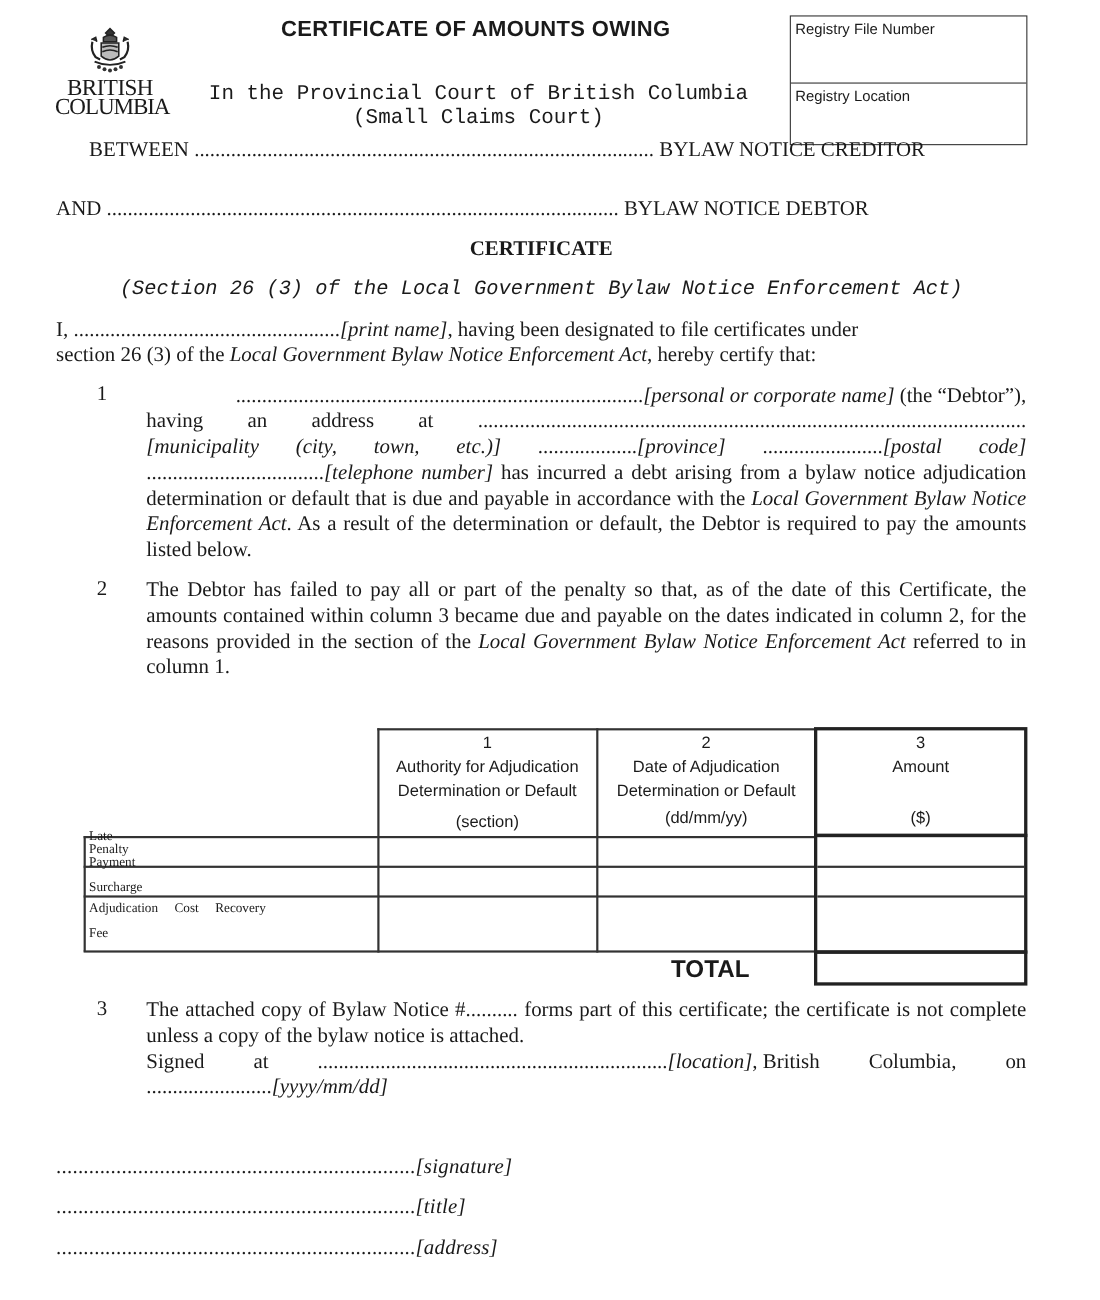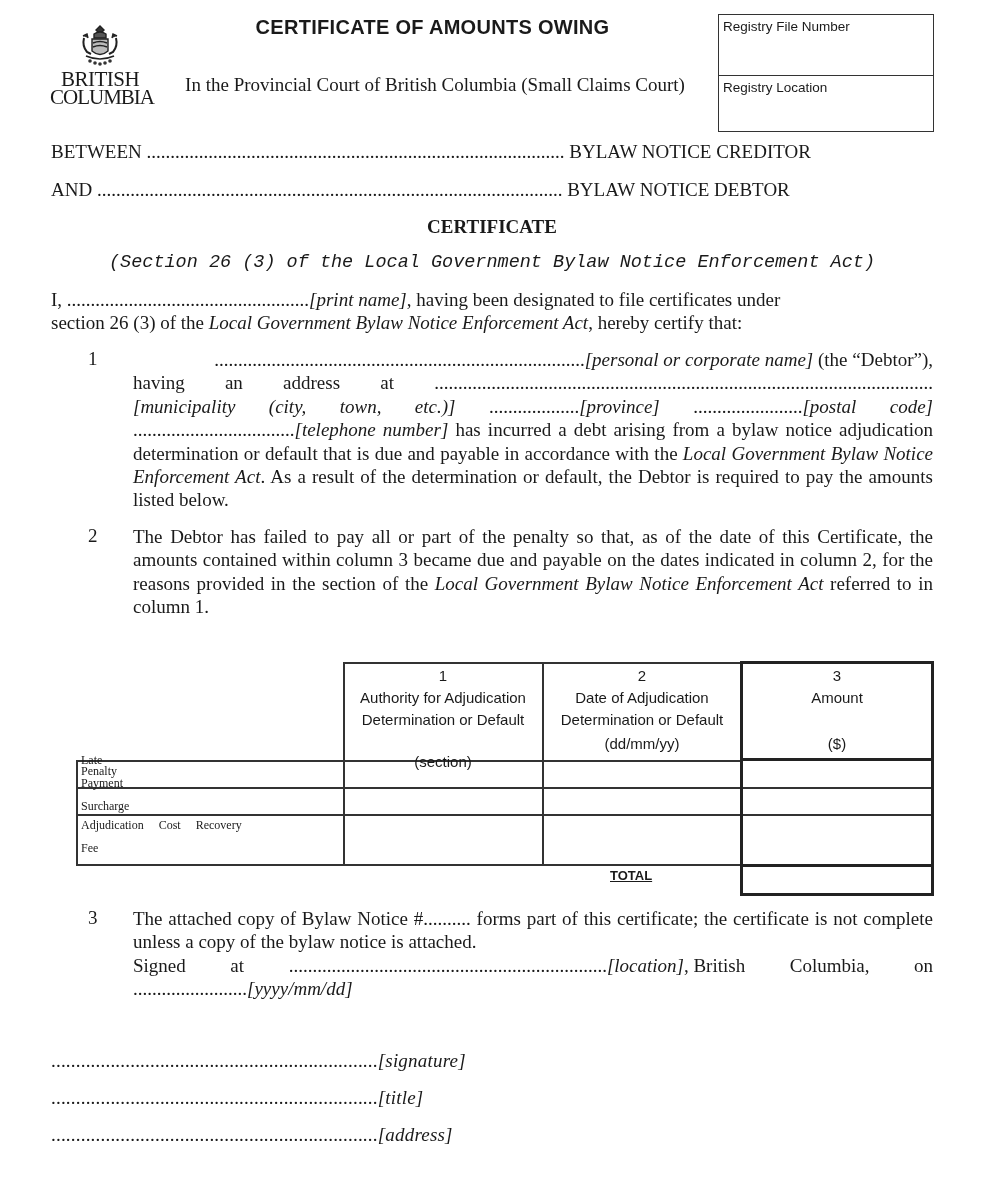--- a/index.html
+++ b/index.html
@@ -9,21 +9,21 @@
   .sans { font-family: "Liberation Sans", "DejaVu Sans", sans-serif; }
   i, .it { font-style: italic; }
 
   
   .logo { left: 50px; top: 24px; width: 100px; height: 86px; text-align: center; }
   .logo svg { display: block; margin: 0 auto; }
   .logo .bc1 { font-family: "Liberation Serif", serif; font-size: 21px; line-height: 18px; letter-spacing: -0.5px; margin-top: 2px; }
   .logo .bc2 { font-family: "Liberation Serif", serif; font-size: 21px; line-height: 18px; letter-spacing: -1px; }
   .title { left: 160px; top: 16px; width: 545px; text-align: center; font-family: "Liberation Sans", sans-serif;
            font-weight: bold; font-size: 20px; letter-spacing: 0.3px; }
-  .court { left: 160px; top: 74px; width: 550px; text-align: center; font-size: 19px; }
+  .court { left: 160px; top: 74px; width: 550px; text-align: center; font-size: 19px; font-family: Liberation Mono, monospace; }
   .registry { left: 718px; top: 14px; width: 214px; height: 116px; border: 1.5px solid #333; }
   .registry .cell { position: absolute; left: 0; width: 100%; font-family: "Liberation Sans", sans-serif; font-size: 13.5px; padding: 4px 4px; box-sizing: border-box; }
   .registry .c1 { top: 0; height: 61px; border-bottom: 1.5px solid #333; }
   .registry .c2 { top: 61px; height: 55px; }
 
   .line { left: 51px; width: 882px; font-size: 19px; white-space: nowrap; }
   .center { text-align: center; }
   .para { font-size: 19px; line-height: 23.4px; text-align: justify; }
   .num { font-size: 19px; }
   .just-line { display: flex; justify-content: space-between; white-space: nowrap; }
@@ -70,21 +70,21 @@
 
 <div class="abs registry">
   <div class="cell c2">
     <span>Registry Location</span>
   </div>
   <div class="cell c1">
     <span>Registry File Number</span>
   </div>
 </div>
 
-<div class="abs line" style="top:141px;">
+<div class="abs line" style="top:126px;margin-left:30px;">
   <span>BETWEEN</span>
   <span>........................................................................................</span>
   <span>BYLAW NOTICE CREDITOR</span>
 </div>
 <div class="abs line" style="top:179px;">
   <span>AND</span>
   <span>..................................................................................................</span>
   <span>BYLAW NOTICE DEBTOR</span>
 </div>
 
@@ -140,21 +140,21 @@
   <div class="abs" style="left:740px; top:661px; width:188px; height:94px; border:3px solid #222;"></div>
   <div class="abs" style="left:740px; top:758px; width:188px; height:103px; border:3px solid #222;"></div>
   <div class="hline" style="left:743px; top:787px; width:188px; height:1.5px;"></div>
   <div class="hline" style="left:743px; top:814px; width:188px; height:1.5px;"></div>
   <div class="abs" style="left:740px; top:864px; width:188px; height:26px; border:3px solid #222;"></div>
 
   <div class="tcell" style="left:344px; top:665px; width:198px;">
     <div>1</div>
     <div>Authority for Adjudication</div>
     <div>Determination or Default</div>
-    <div style="margin-top:20px">(section)</div>
+    <div style="margin-top:6px">(section)</div>
   </div>
   <div class="tcell" style="left:543px; top:665px; width:198px;">
     <div>2</div>
     <div>Date of Adjudication</div>
     <div>Determination or Default</div>
     <div style="margin-top:2px">(dd/mm/yy)</div>
   </div>
   <div class="tcell" style="left:743px; top:665px; width:188px;">
     <div>3</div>
     <div>Amount</div>
@@ -174,21 +174,21 @@
   <div class="abs" style="left:345px; top:762px; width:196px; height:24px;"></div>
   <div class="abs" style="left:544px; top:762px; width:196px; height:24px;"></div>
   <div class="abs" style="left:744px; top:762px; width:186px; height:24px;"></div>
   <div class="abs" style="left:345px; top:789px; width:196px; height:24px;"></div>
   <div class="abs" style="left:544px; top:789px; width:196px; height:24px;"></div>
   <div class="abs" style="left:744px; top:789px; width:186px; height:24px;"></div>
   <div class="abs" style="left:345px; top:816px; width:196px; height:47px;"></div>
   <div class="abs" style="left:544px; top:816px; width:196px; height:47px;"></div>
   <div class="abs" style="left:744px; top:816px; width:186px; height:45px;"></div>
 
-  <div class="abs sans" style="left:610px; top:868px; font-weight:bold; font-size:13px;text-decoration:underline;">TOTAL</div>
+  <div class="abs sans" style="left:610px; top:868px; font-weight:bold; font-size:22px;">TOTAL</div>
 </div>
 
 <div class="abs num" style="left:88px; top:907px;">3</div>
 <div class="abs para" style="left:133px; top:907px; width:800px;">
   <div>The attached copy of Bylaw Notice #.......... forms part of this certificate; the certificate is not complete unless a copy of the bylaw notice is attached.</div>
   <div class="just-line">
     <span>Signed</span>
     <span>at</span>
     <span><span>...................................................................</span><i>[location]</i><span>, British</span></span>
     <span>Columbia,</span>

